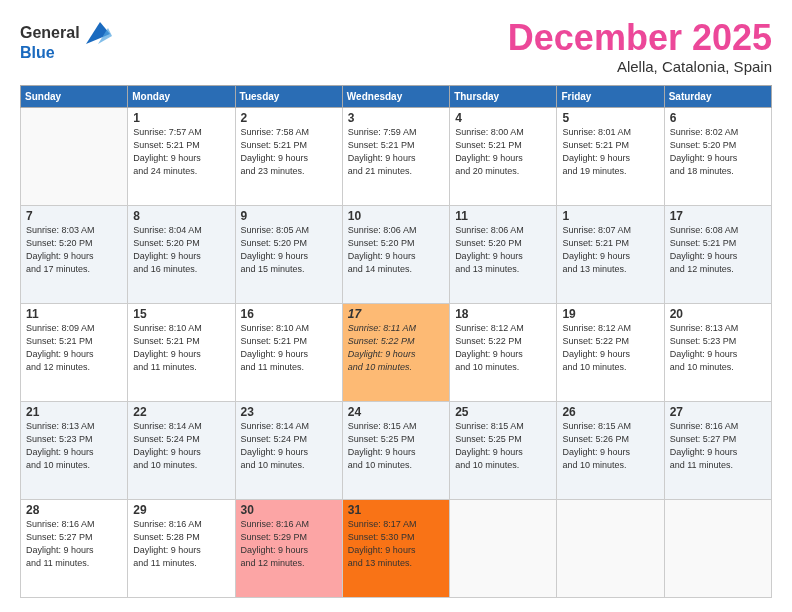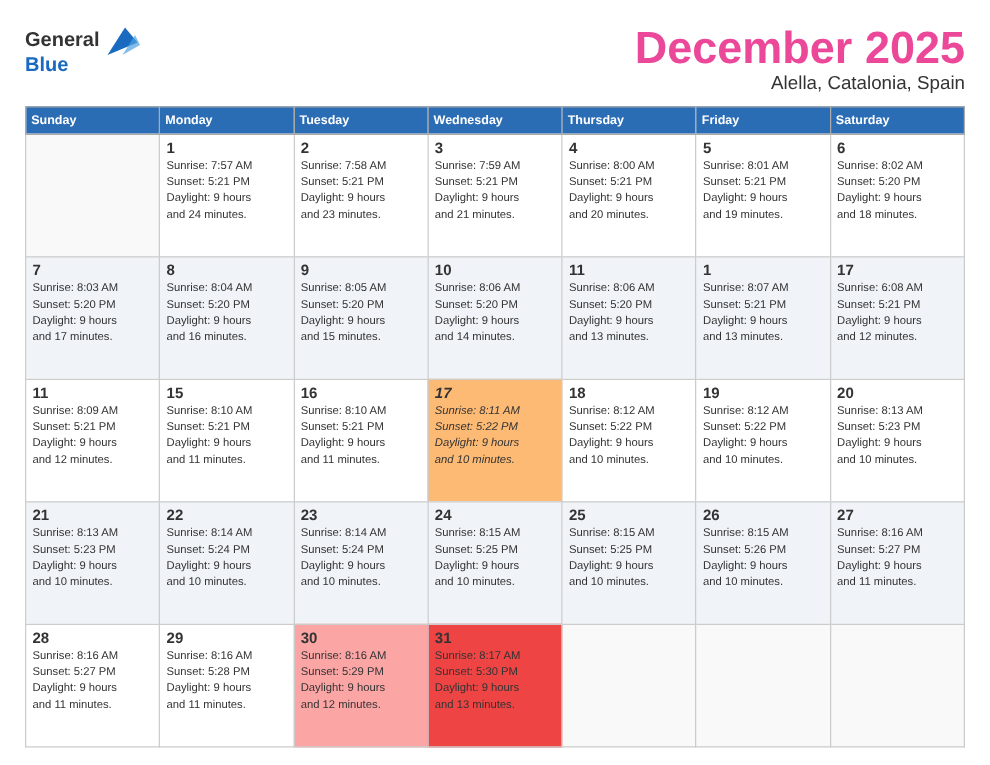--- a/index.html
+++ b/index.html
@@ -341,21 +341,21 @@
 Daylight: 9 hours
 and 11 minutes.</div>
           </td>
           <td style="background: #fca5a5;">
             <span class="day-num">30</span>
             <div class="day-info" style="white-space: pre-line;">Sunrise: 8:16 AM
 Sunset: 5:29 PM
 Daylight: 9 hours
 and 12 minutes.</div>
           </td>
-          <td style="background: #ef4444;">
+          <td style="background: #f97316;">
             <span class="day-num">31</span>
             <div class="day-info" style="white-space: pre-line;">Sunrise: 8:17 AM
 Sunset: 5:30 PM
 Daylight: 9 hours
 and 13 minutes.</div>
           </td>
           <td class="empty" style="background: rgb(249, 249, 249);"></td>
           <td class="empty" style="background: rgb(249, 249, 249);"></td>
           <td class="empty" style="background: rgb(249, 249, 249);"></td>
         </tr>

